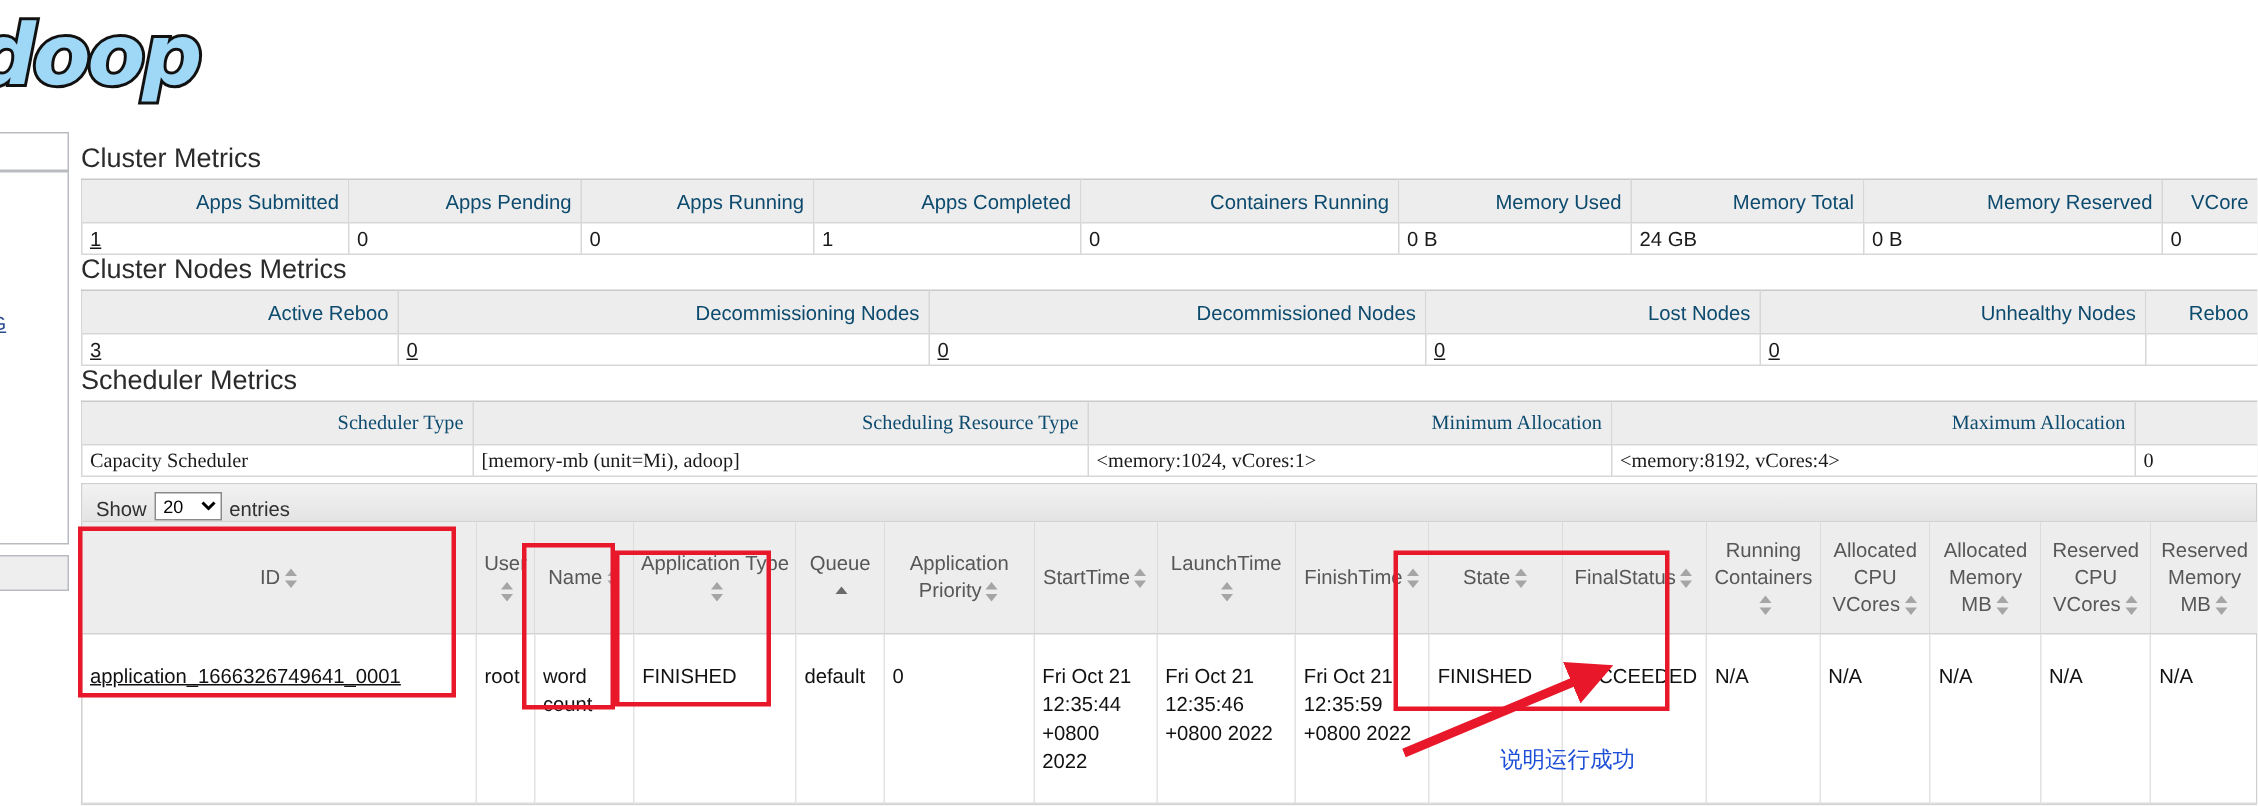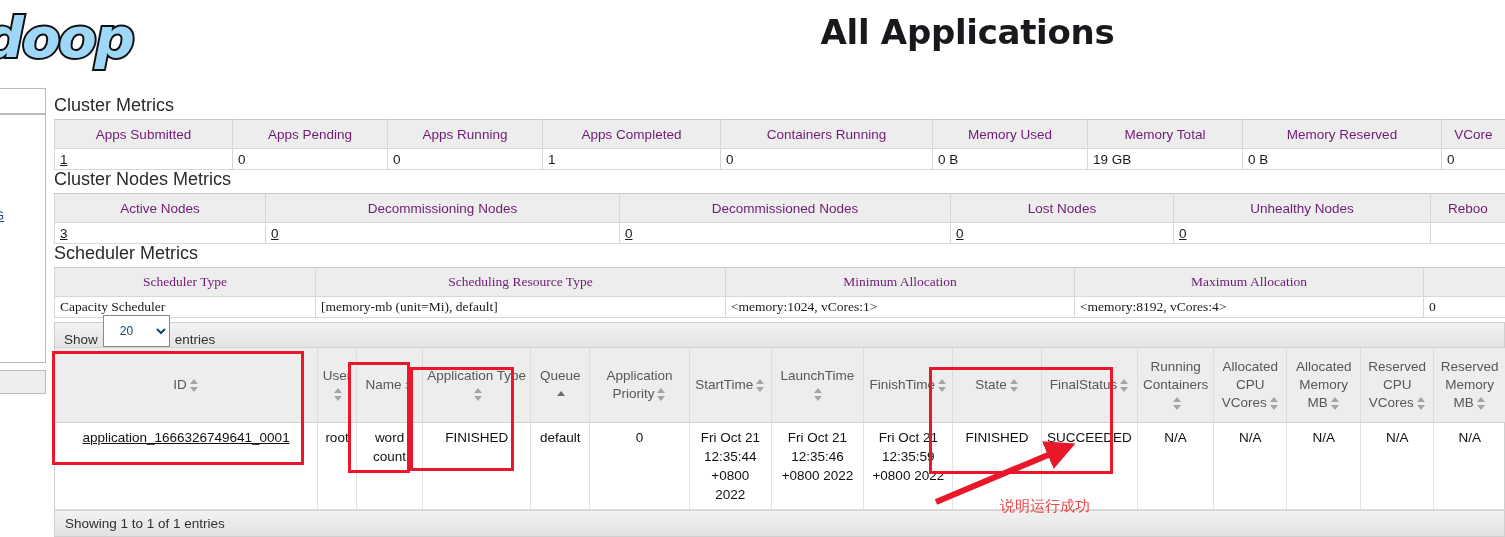--- a/index.html
+++ b/index.html
@@ -87,26 +87,26 @@
     position: absolute;
     border-collapse: collapse;
     table-layout: fixed;
     font-size: 13px;
     background: #ffffff;
   }
   .metrics-table th {
     background: #ededed;
     border: 1px solid #d7d7d7;
     border-top: 1px solid #c9c9c9;
-    color: #701a75;
+    color: #0c4a6e;
     font-weight: normal;
     font-size: 13.5px;
     height: 29px;
     padding: 2px 6px;
-    text-align: center;
+    text-align: right;
     white-space: nowrap;
     overflow: hidden;
   }
   .metrics-table td {
     border: 1px solid #d7d7d7;
     border-top: none;
     color: #1a1a1a;
     height: 21px;
     padding: 1px 5px;
     text-align: left;
@@ -134,25 +134,25 @@
     display: flex;
     align-items: flex-end;
     padding-left: 9px;
     font-size: 13.5px;
     color: #303030;
     gap: 5px;
   }
   #entries-select {
     font-family: "Liberation Sans", sans-serif;
     font-size: 12px;
-    height: 32px;
-    padding: 0 12px;
+    height: 19px;
+    padding: 0 1px;
     border: 1px solid #8a8a8a;
     background: #ffffff;
-    color: #0c4a6e;
+    color: #000000;
   }
   table#apps-table {
     border-collapse: collapse;
     table-layout: fixed;
     width: 1451px;
     font-size: 13.5px;
   }
   table#apps-table th {
     background: #ededed;
     border-right: 1px solid #dcdcdc;
@@ -164,23 +164,23 @@
     height: 74px;
     line-height: 18px;
     text-align: center;
     position: relative;
   }
   table#apps-table td {
     border-right: 1px solid #e2e2e2;
     border-bottom: 1px solid #dcdcdc;
     color: #111111;
     vertical-align: top;
-    padding: 5px 5px;
+    padding: 18px 5px;
     line-height: 19px;
-    text-align: center;
+    text-align: left;
     height: 82px;
   }
   th .hdr-label { display: inline; }
   .sort-ico {
     display: inline-block;
     width: 9px; height: 13px;
     vertical-align: middle;
     margin-left: 3px;
     position: relative;
     color: #9a9a9a;
@@ -217,33 +217,32 @@
     position: absolute;
     border: 3px solid #e8182a;
     pointer-events: none;
   }
   #annot-arrow { position: absolute; left: 930px; top: 440px; }
   #annot-note {
     position: absolute;
     left: 1000px; top: 497px;
     font-family: "DejaVu Sans", sans-serif;
     font-size: 15px;
-    color: #ef4444;
+    color: #1d4ed8;
     white-space: nowrap;
   }
 </style>
 </head>
 <body>
 
 <div id="page">
 
   <div id="logo-area">
     <div id="logo-text">adoop</div>
   </div>
-  <div id="page-title">All Applications</div>
 
   <div id="sidebar-top"></div>
   <div id="sidebar-main"></div>
   <div id="sidebar-link">G</div>
   <div id="sidebar-bottom"></div>
 
   <div class="section-heading" style="left:54px; top:95px;">Cluster Metrics</div>
   <table class="metrics-table" id="cluster-metrics-table" style="left:54px; top:119px; width:1451px;">
     <colgroup>
       <col style="width:178px">
@@ -270,40 +269,40 @@
       </tr>
     </thead>
     <tbody>
       <tr>
         <td><span class="link">1</span></td>
         <td>0</td>
         <td>0</td>
         <td>1</td>
         <td>0</td>
         <td>0 B</td>
-        <td>19 GB</td>
+        <td>24 GB</td>
         <td>0 B</td>
         <td>0</td>
       </tr>
     </tbody>
   </table>
 
   <div class="section-heading" style="left:54px; top:169px;">Cluster Nodes Metrics</div>
   <table class="metrics-table" id="cluster-nodes-metrics-table" style="left:54px; top:193px; width:1451px;">
     <colgroup>
       <col style="width:211px">
         <col style="width:354px">
         <col style="width:331px">
       <col style="width:223px">
         <col style="width:257px">
         <col style="width:75px">
     </colgroup>
     <thead>
       <tr>
-        <th>Active Nodes</th>
+        <th>Active Reboo</th>
         <th>Decommissioning Nodes</th>
         <th>Decommissioned Nodes</th>
         <th>Lost Nodes</th>
         <th>Unhealthy Nodes</th>
         <th>Reboo</th>
       </tr>
     </thead>
     <tbody>
       <tr>
         <td><span class="link">3</span></td>
@@ -330,21 +329,21 @@
         <th>Scheduler Type</th>
         <th>Scheduling Resource Type</th>
         <th>Minimum Allocation</th>
         <th>Maximum Allocation</th>
         <th></th>
       </tr>
     </thead>
     <tbody>
       <tr>
         <td>Capacity Scheduler</td>
-        <td>[memory-mb (unit=Mi), default]</td>
+        <td>[memory-mb (unit=Mi), adoop]</td>
         <td>&lt;memory:1024, vCores:1&gt;</td>
         <td>&lt;memory:8192, vCores:4&gt;</td>
         <td>0</td>
       </tr>
     </tbody>
   </table>
 
   <div id="apps-panel">
 
     <div id="apps-toolbar">

